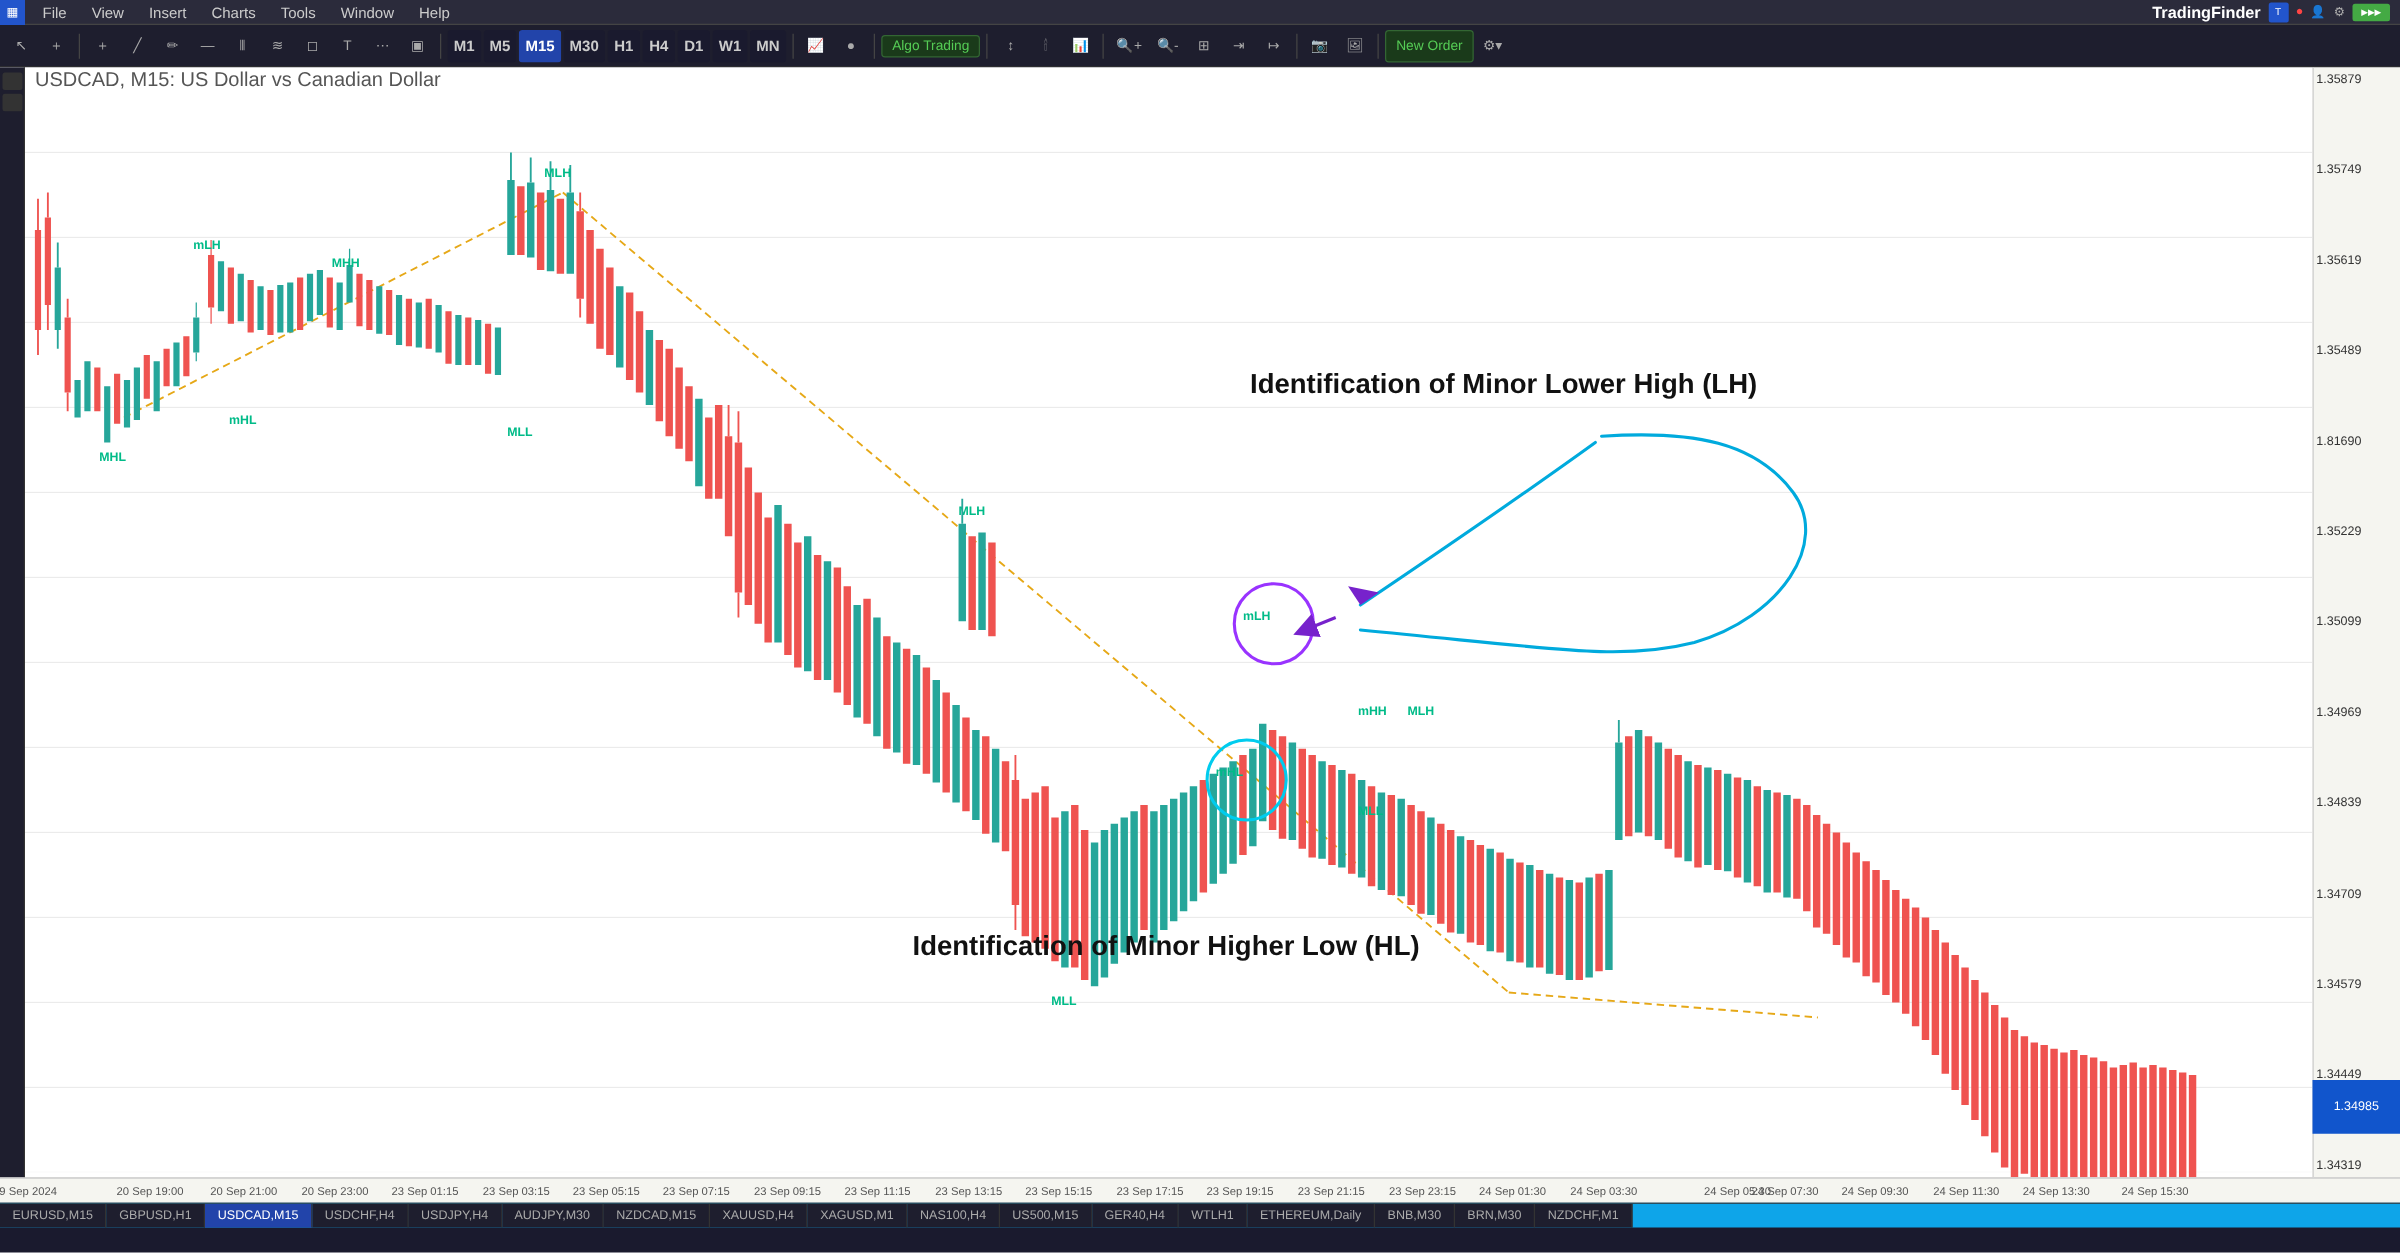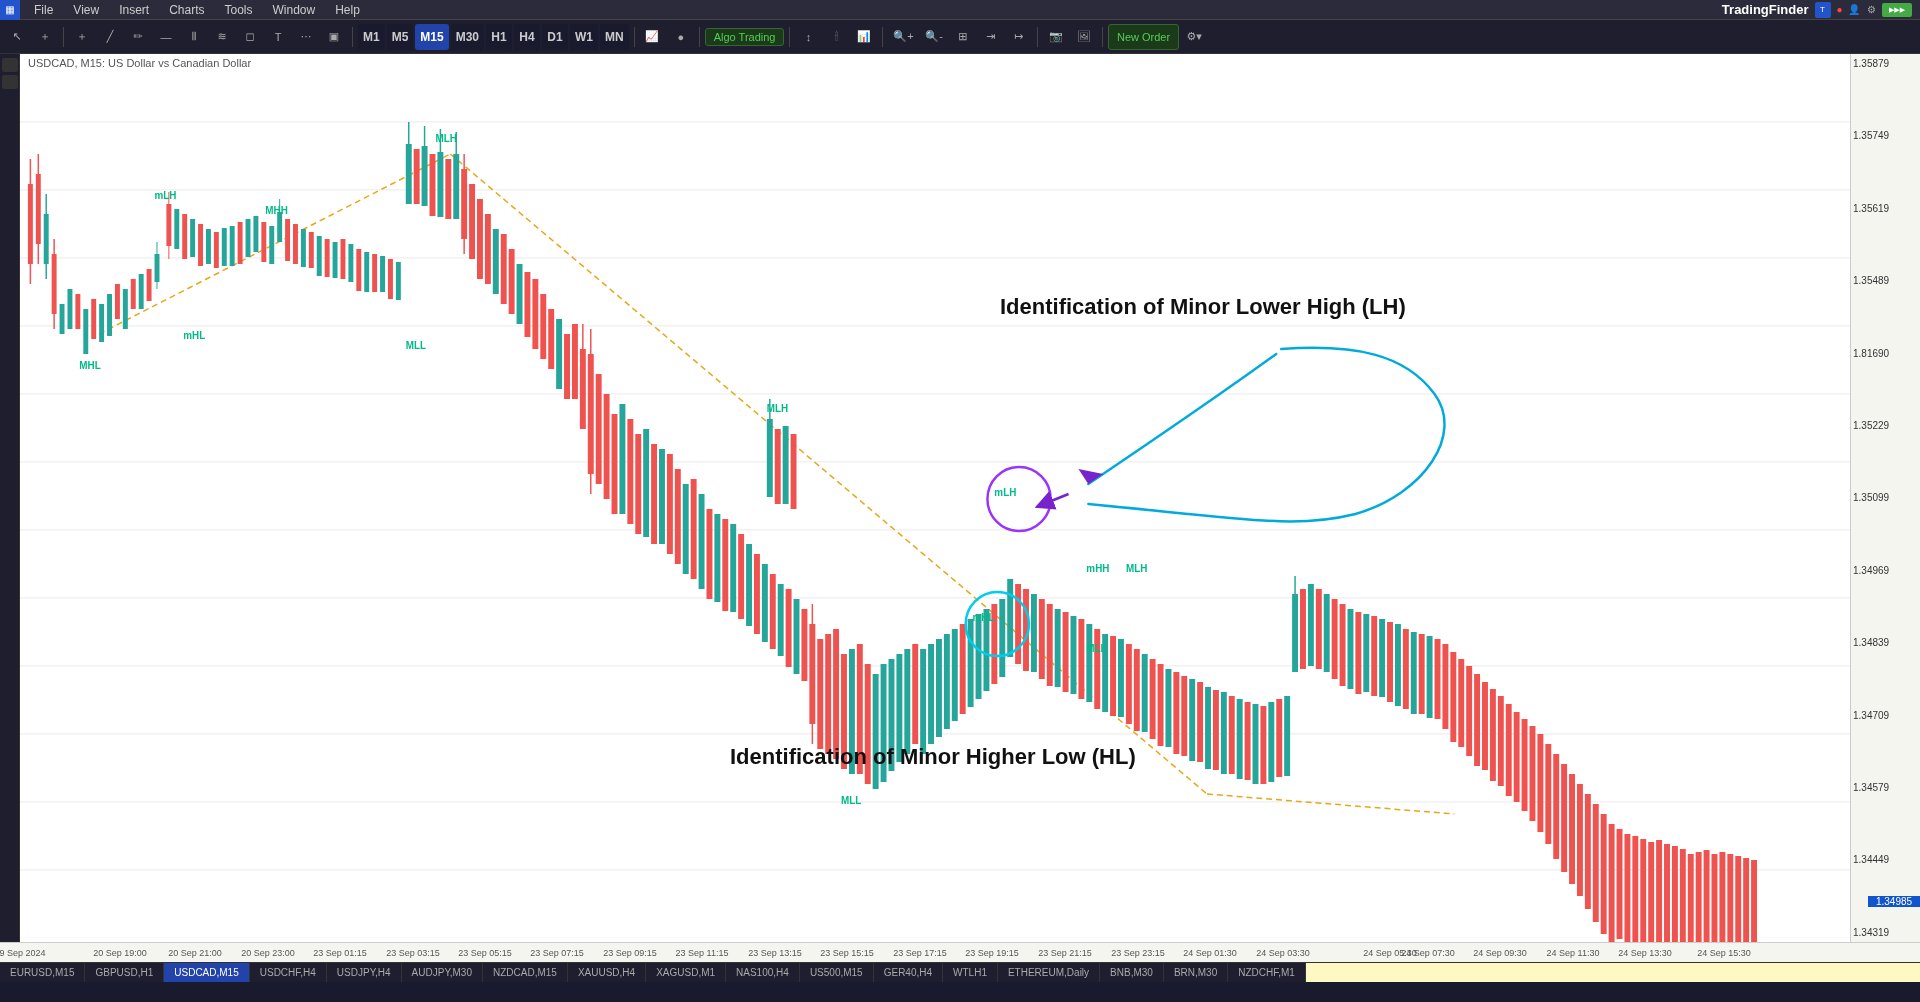--- a/index.html
+++ b/index.html
@@ -56,21 +56,21 @@
     }
 
     
     .annotation-text {
       position: absolute; font-size: 22px; font-weight: bold; color: #111;
       pointer-events: none;
     }
 
     
     #tab-bar {
-      width: 100%; height: 20px; background: #fef9c3; display: flex; align-items: center;
+      width: 100%; height: 20px; background: #0ea5e9; display: flex; align-items: center;
       border-top: 1px solid #333; overflow-x: auto; overflow-y: hidden;
     }
     .chart-tab {
       height: 20px; padding: 0 10px; font-size: 10px; color: #aaa;
       border-right: 1px solid #333; display: flex; align-items: center;
       cursor: pointer; white-space: nowrap; background: #1e1e2e;
     }
     .chart-tab.active { background: #2244aa; color: #fff; }
 
     
@@ -186,21 +186,21 @@
 <div id="main-area" style="position:relative; display:flex; width:1920px; height:888px; background:#fff;">
 
   <div style="width:20px; background:#1e1e2e; display:flex; flex-direction:column; align-items:center; padding-top:4px; gap:3px; border-right:1px solid #333;">
     <div style="width:16px; height:14px; background:#333; border-radius:2px; cursor:pointer;"></div>
     <div style="width:16px; height:14px; background:#333; border-radius:2px; cursor:pointer;"></div>
   </div>
 
   <div id="chart-area" style="position:relative; flex:1; background:#fff; overflow:hidden;">
 
     <div id="chart-header">
-      <span style="font-size:11px; color:#555;">USDCAD, M15: US Dollar vs Canadian Dollar</span>
+      <span style="font-size:16px; color:#555;">USDCAD, M15: US Dollar vs Canadian Dollar</span>
     </div>
 
     <svg id="chart-svg" viewBox="0 0 1850 888" preserveAspectRatio="none">
 
       <defs>
         <pattern id="grid" width="60" height="68" patternUnits="userSpaceOnUse">
           <line x1="0" y1="68" x2="1850" y2="68" stroke="#e8e8e8" stroke-width="0.5"></line>
         </pattern>
       </defs>
       <rect width="1850" height="888" fill="url(#grid)"></rect>
@@ -542,21 +542,21 @@
     <div>1.81690</div>
     <div>1.35229</div>
     <div>1.35099</div>
     <div>1.34969</div>
     <div>1.34839</div>
     <div>1.34709</div>
     <div>1.34579</div>
     <div>1.34449</div>
     <div>1.34319</div>
 
-    <div id="price-badge" style="position:absolute; bottom:35px; right:0; width:52px; background:#1155cc; color:#fff; font-size:10px; padding:0 4px; text-align:center;">1.34985</div>
+    <div id="price-badge" style="position:absolute; bottom:35px; right:0; width:70px; background:#1155cc; color:#fff; font-size:10px; padding:16px 4px; text-align:center;">1.34985</div>
   </div>
 </div>
 
 <div id="time-axis" style="width:1920px; height:20px; background:#f5f5f0; border-top:1px solid #ccc; position:relative; overflow:hidden;">
   <div class="time-label" style="left:20px;">19 Sep 2024</div>
   <div class="time-label" style="left:120px;">20 Sep 19:00</div>
   <div class="time-label" style="left:195px;">20 Sep 21:00</div>
   <div class="time-label" style="left:268px;">20 Sep 23:00</div>
   <div class="time-label" style="left:340px;">23 Sep 01:15</div>
   <div class="time-label" style="left:413px;">23 Sep 03:15</div>

